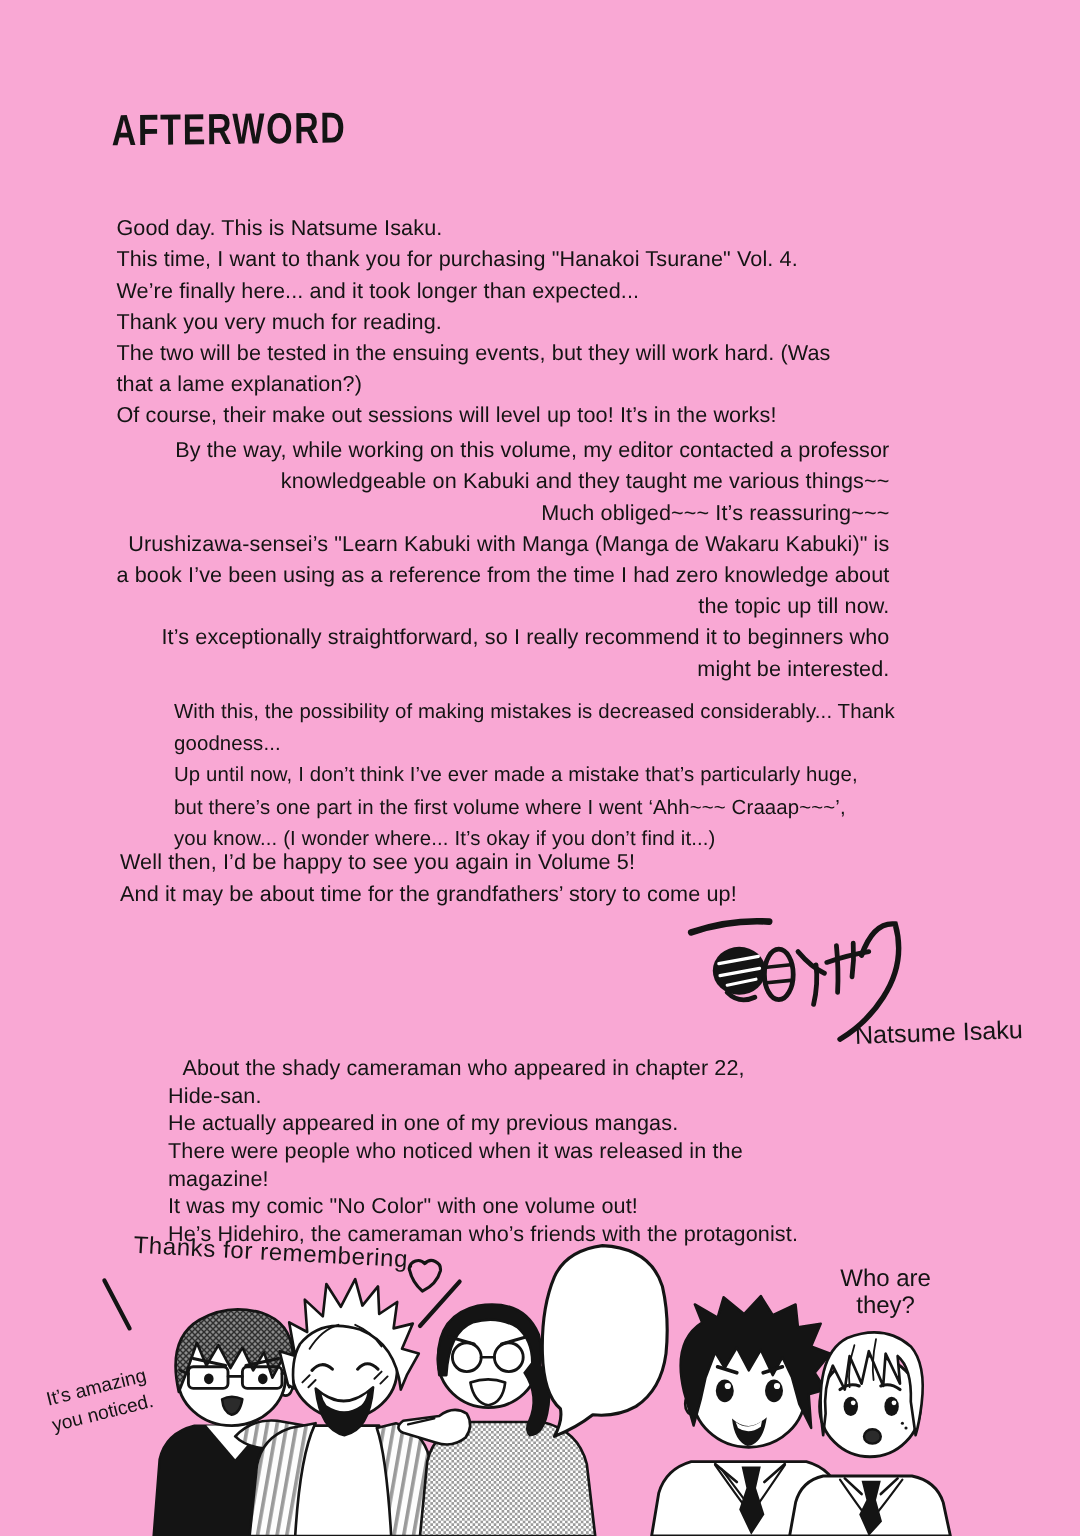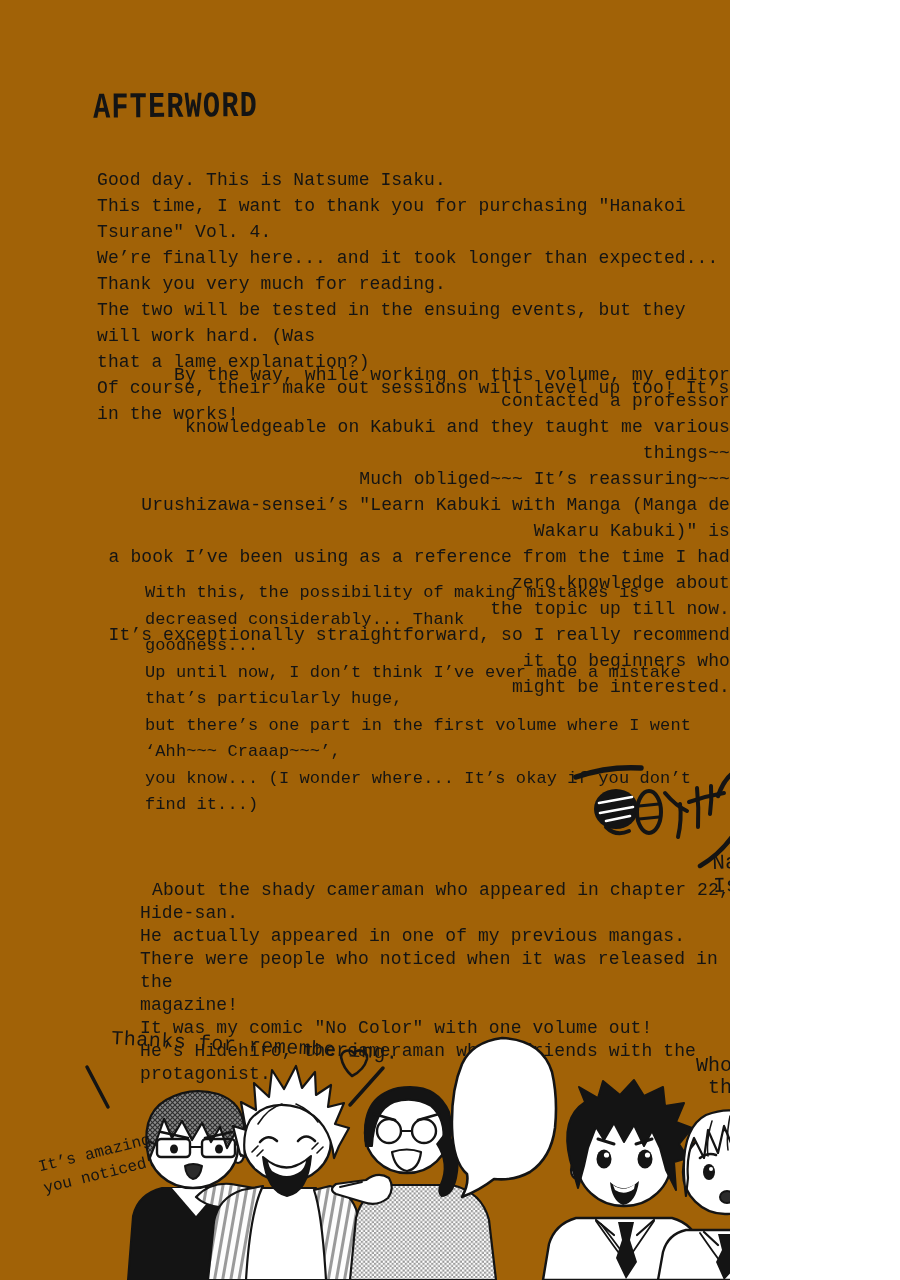--- a/index.html
+++ b/index.html
@@ -1,26 +1,26 @@
 <!DOCTYPE html>
 <html><head>
 <meta charset="utf-8">
 <style>
   html,body { margin:0; padding:0; background:#ffffff; }
   .sheet {
-    position:relative; width:730px; height:1280px; background:#a16207;
+    position:relative; width:900px; height:1280px; background:#f9a8d4;
     overflow:hidden; color:#141414;
-    font-family:Liberation Mono, monospace;
+    font-family:Liberation Sans, sans-serif;
   }
   .abs { position:absolute; }
   .para { position:absolute; white-space:pre-line; letter-spacing:0.1px; }
 
   #title   { left:93px;  top:88px;  font-size:33px; font-weight:bold; letter-spacing:1.5px;
              transform:scale(0.86,1.1) rotate(-0.5deg); transform-origin:left top; }
-  #p1      { left:97px;  top:167px; font-size:18px; line-height:26px; }
+  #p1      { left:97px;  top:177px; font-size:18px; line-height:26px; }
   #p2      { left:97px;  top:362px; font-size:18px; line-height:26px;text-align:right; }
   #p3      { left:145px; top:580px; font-size:17px; line-height:26.5px; }
   #p4      { left:100px; top:705px; font-size:18px; line-height:27px; }
   #p5      { left:140px; top:879px; font-size:18px; line-height:23px; text-indent:12px; }
 
   #sig-kanji  { left:568px; top:760px; }
   #sig-romaji { left:712px; top:852px; font-size:21px; transform:rotate(-2deg); transform-origin:left top; }
 
   #illu { left:0; top:1000px; }
 
@@ -53,20 +53,22 @@
 Urushizawa-sensei’s "Learn Kabuki with Manga (Manga de Wakaru Kabuki)" is
 a book I’ve been using as a reference from the time I had zero knowledge about
 the topic up till now.
 It’s exceptionally straightforward, so I really recommend it to beginners who
 might be interested.</div>
   <div id="p3" class="para">With this, the possibility of making mistakes is decreased considerably... Thank
 goodness...
 Up until now, I don’t think I’ve ever made a mistake that’s particularly huge,
 but there’s one part in the first volume where I went ‘Ahh~~~ Craaap~~~’,
 you know... (I wonder where... It’s okay if you don’t find it...)</div>
+  <div id="p4" class="para">Well then, I’d be happy to see you again in Volume 5!
+And it may be about time for the grandfathers’ story to come up!</div>
   <div id="p5" class="para">About the shady cameraman who appeared in chapter 22,
 Hide-san.
 He actually appeared in one of my previous mangas.
 There were people who noticed when it was released in the
 magazine!
 It was my comic "No Color" with one volume out!
 He’s Hidehiro, the cameraman who’s friends with the protagonist.</div>
 
   <svg id="sig-kanji" class="abs" width="210" height="115" viewBox="0 0 210 115">
     <g fill="none" stroke="#141414" stroke-width="4.5" stroke-linecap="round">

